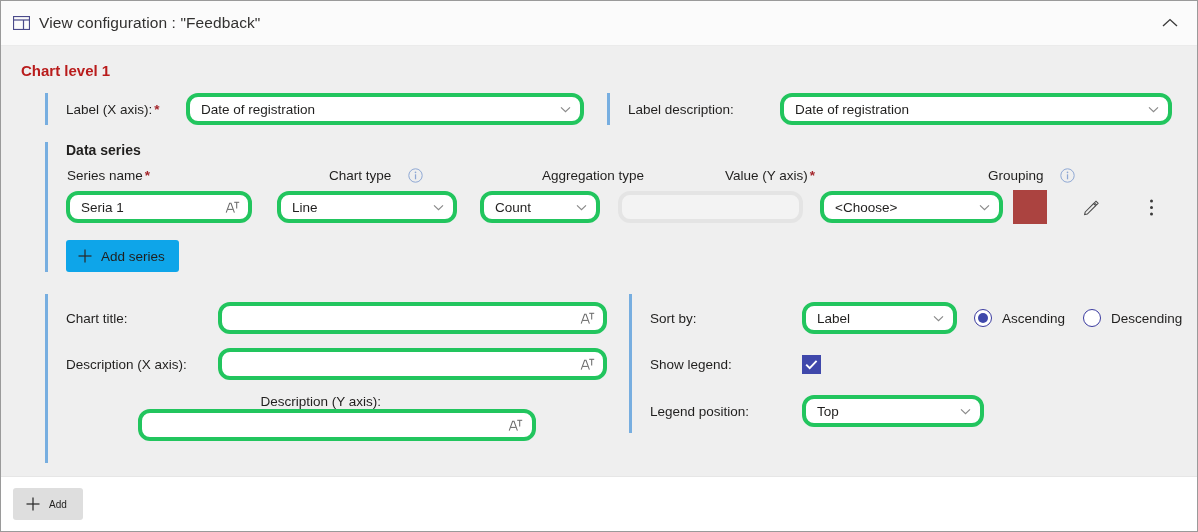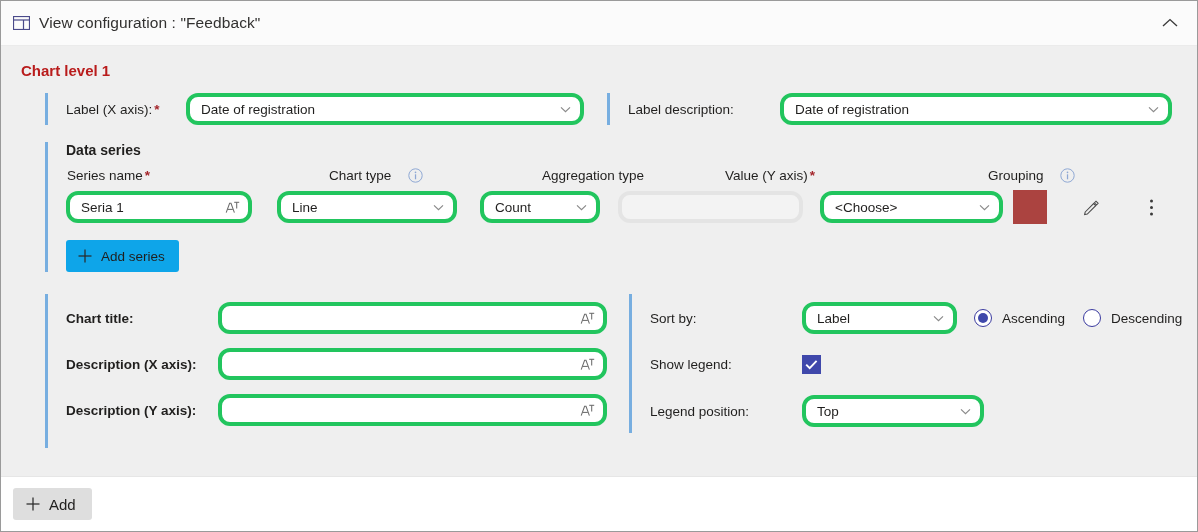--- a/index.html
+++ b/index.html
@@ -251,22 +251,22 @@
 
   
   .bottom-region { margin-top: 22px; display: flex; align-items: flex-start; }
   .bottom-left { width: 590px; flex: 0 0 auto; }
   .bottom-right { flex: 1 1 auto; padding-left: 22px; }
   .bottom-left .group, .bottom-right .group { padding-top: 8px; padding-bottom: 6px; }
   .bottom-right .group { margin-left: 0; }
 
   .row-ct .field-label { width: 152px; }
   .row-ct .ctl { width: 398px; }
-  .bottom-left .field-row { margin-bottom: 14px; font-weight: bold; }
-  .bottom-left .field-row:last-child { margin-bottom: 16px; }
+  .bottom-left .field-row { margin-bottom: 14px; }
+  .bottom-left .field-row:last-child { margin-bottom: 16px; flex-direction: column; }
 
   .row-sort .field-label { width: 152px; }
   .row-sort .ctl { width: 155px; }
   .radio-wrap {
     display: flex;
     align-items: center;
     gap: 10px;
     margin-left: 17px;
     cursor: pointer;
   }
@@ -320,21 +320,21 @@
     height: 32px;
     box-sizing: border-box;
     display: inline-flex;
     align-items: center;
     gap: 9px;
     padding: 0 16px 0 13px;
     background: #dedede;
     border: none;
     border-radius: 3px;
     font-family: "Liberation Sans", sans-serif;
-    font-size: 15px;
+    font-size: 10px;
     color: #201f1e;
     cursor: pointer;
   }
   svg { display: block; }
 </style>
 </head>
 <body>
 
 <div class="app">
 

